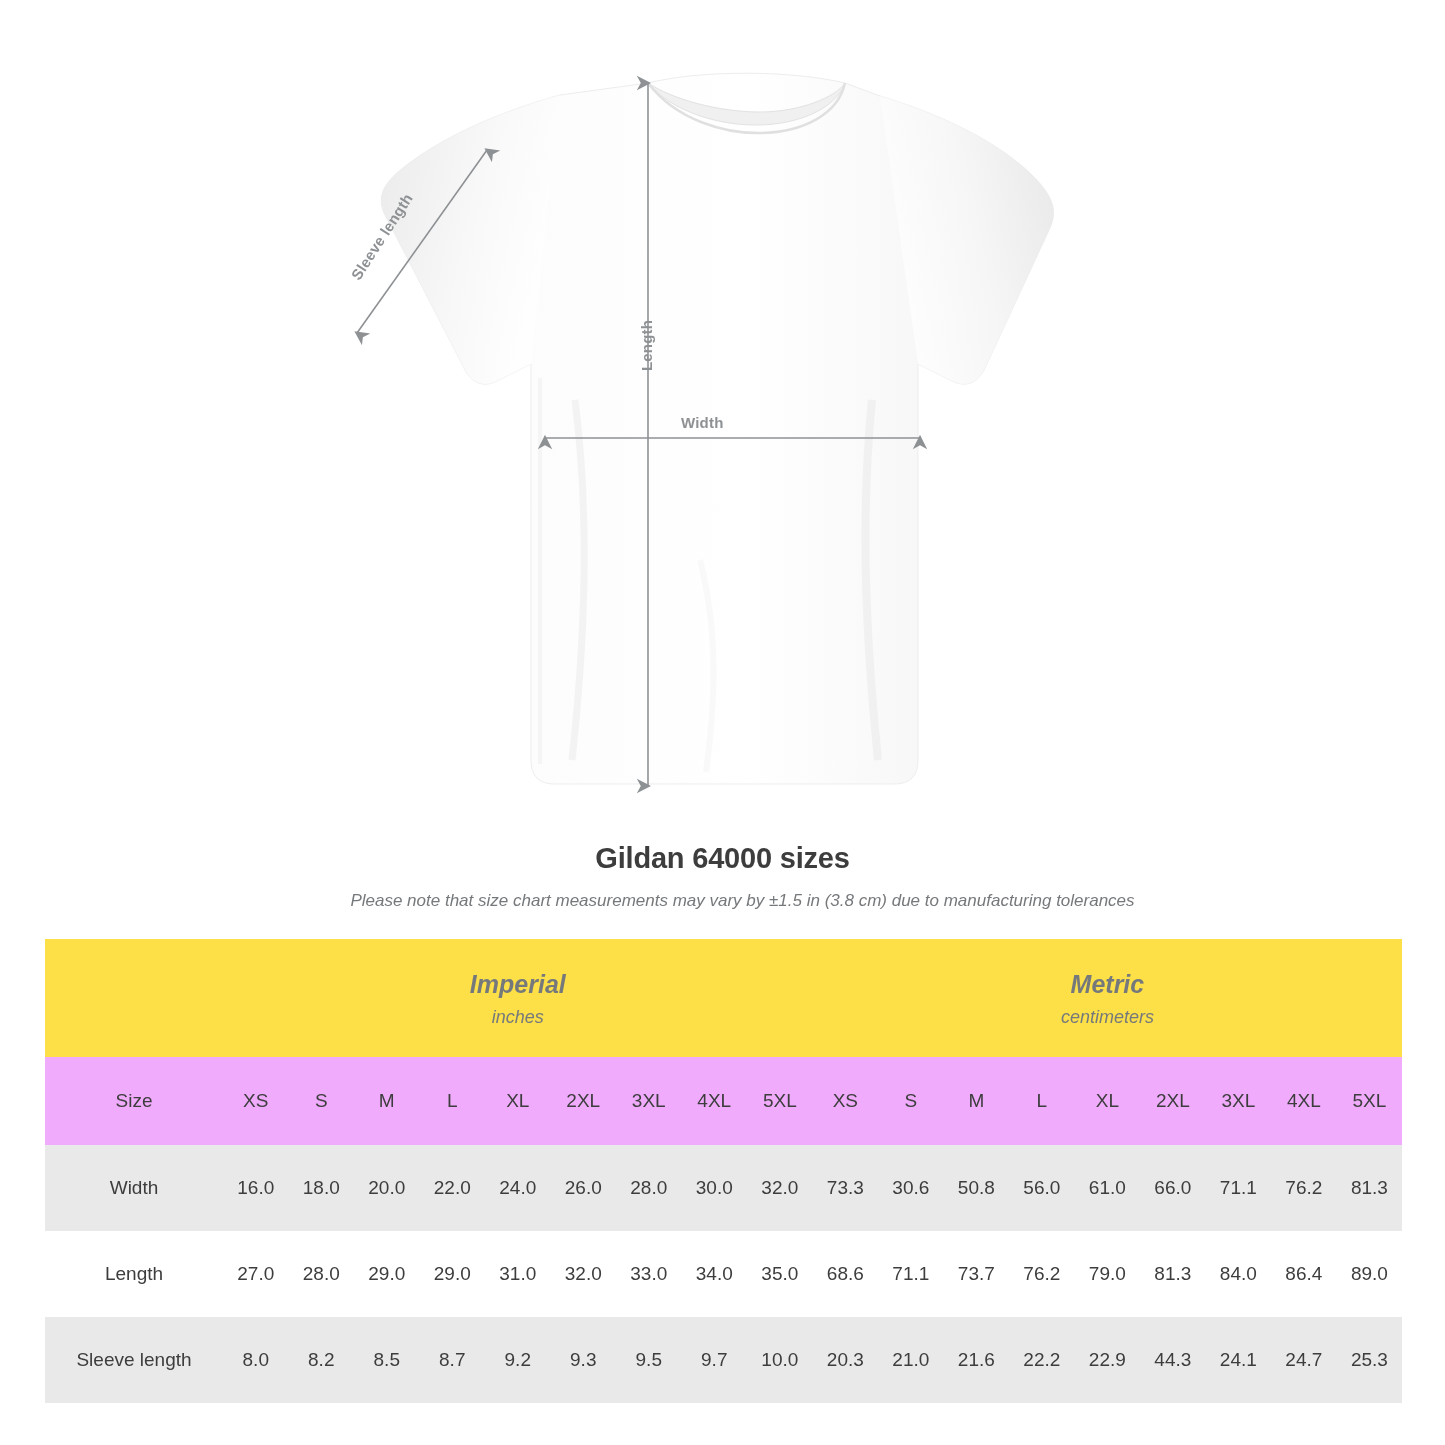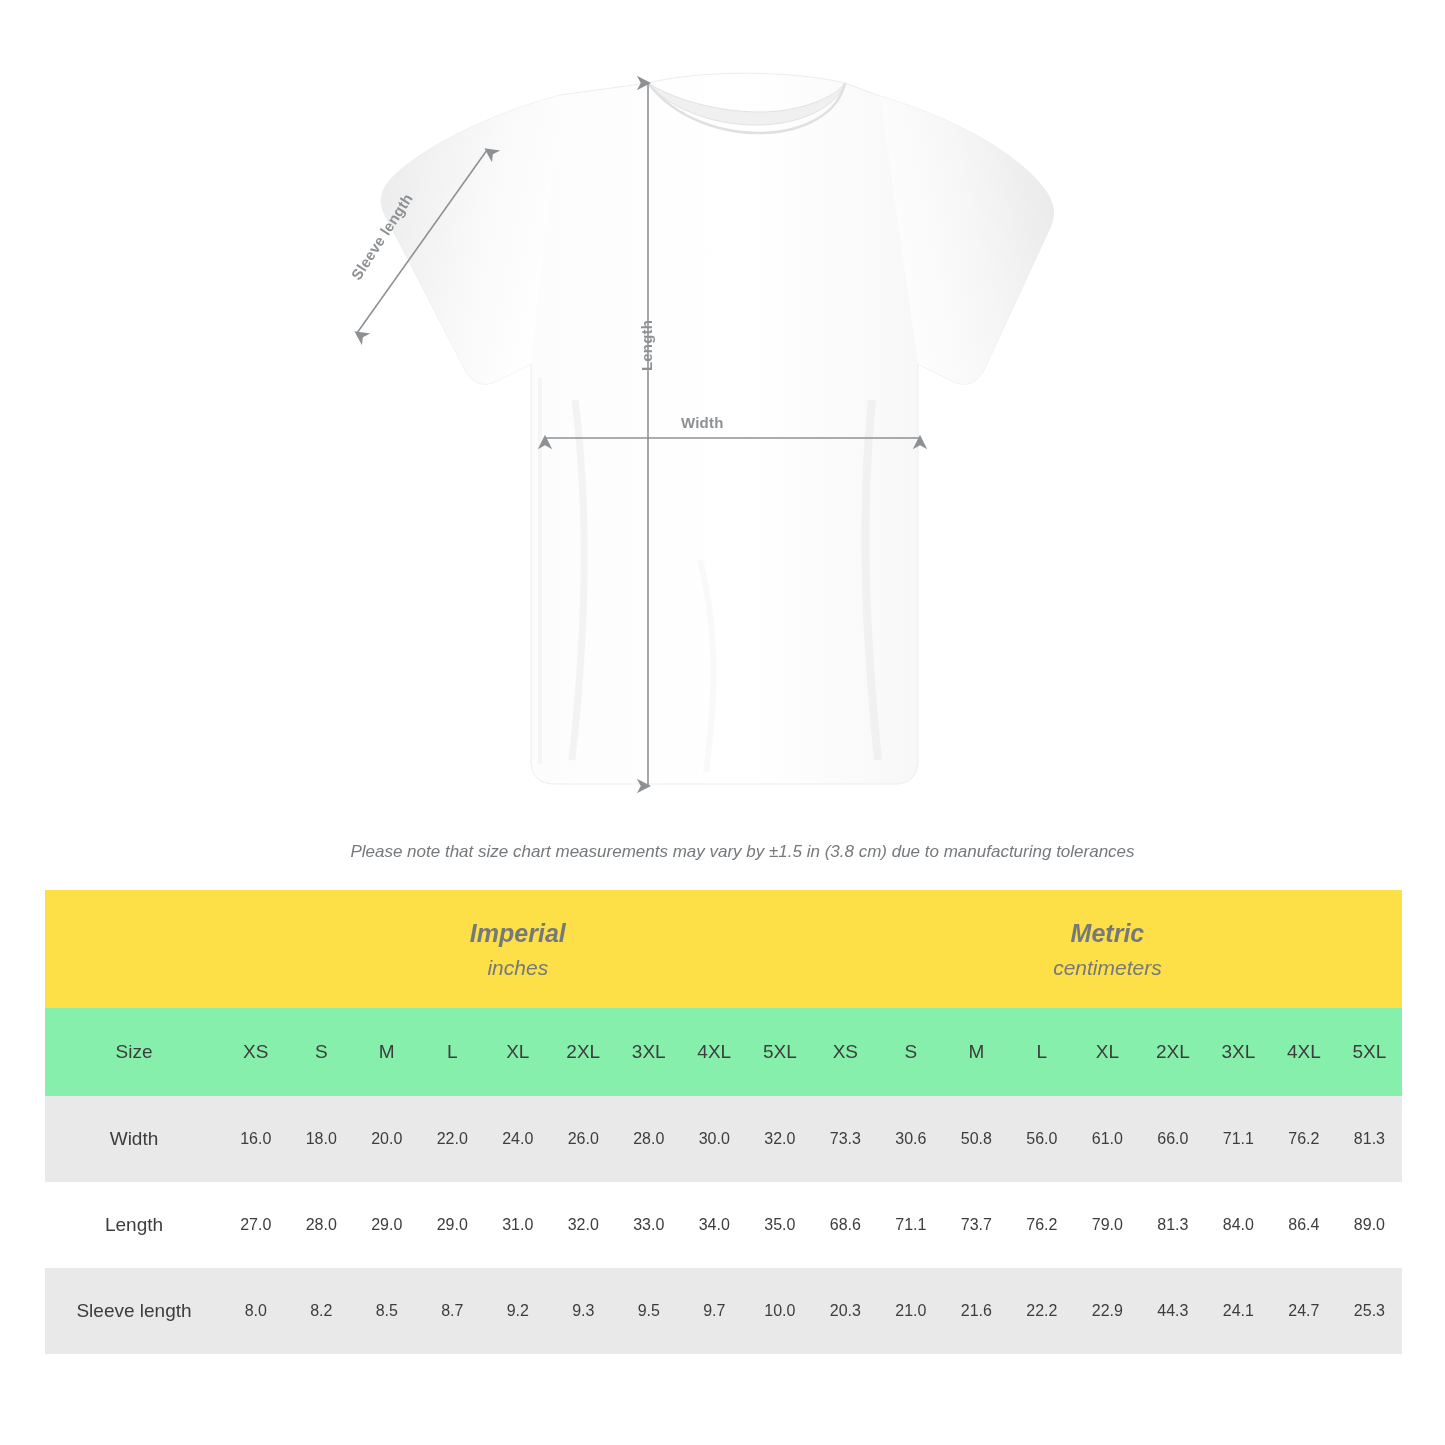--- a/index.html
+++ b/index.html
@@ -98,38 +98,38 @@
     padding: 0;
   }
   .unit-sys {
     font-size: 25px;
     font-style: italic;
     font-weight: bold;
     color: #76797c;
     line-height: 1.2;
   }
   .unit-sub {
-    font-size: 21px;
+    font-size: 18px;
     font-style: italic;
     color: #76797c;
     margin-top: 8px;
   }
   .hdr-row td {
-    background: #86efac;
+    background: #f0abfc;
     height: 86px;
     font-size: 19px;
     font-weight: bold;
     color: #3d3d3d;
   }
   .hdr-row td.rowhead {
     font-size: 19px;
   }
   .data-row td {
     height: 84px;
-    font-size: 16px;
+    font-size: 19px;
     color: #3d3d3d;
   }
   .data-row.shade td {
     background: #e9e9e9;
   }
   .data-row.plain td {
     background: #ffffff;
   }
   td.rowhead {
     font-weight: bold;
@@ -213,20 +213,21 @@
         <line x1="545" y1="438" x2="920" y2="438" marker-start="url(#arrUp)" marker-end="url(#arrUp)"></line>
       </g>
     </svg>
 
     <div class="dim-label" id="label-sleeve">Sleeve length</div>
     <div class="dim-label" id="label-length">Length</div>
     <div class="dim-label" id="label-width">Width</div>
   </div>
 
   <div class="title-block">
+    <h1 class="chart-title">Gildan 64000 sizes</h1>
     <div class="chart-note">Please note that size chart measurements may vary by ±1.5 in (3.8 cm) due to manufacturing tolerances</div>
   </div>
 
   <div class="table-wrap">
     <table class="size-table">
       <colgroup>
         <col class="c-rowhead">
         <col class="c-cell">
           <col class="c-cell">
           <col class="c-cell">

